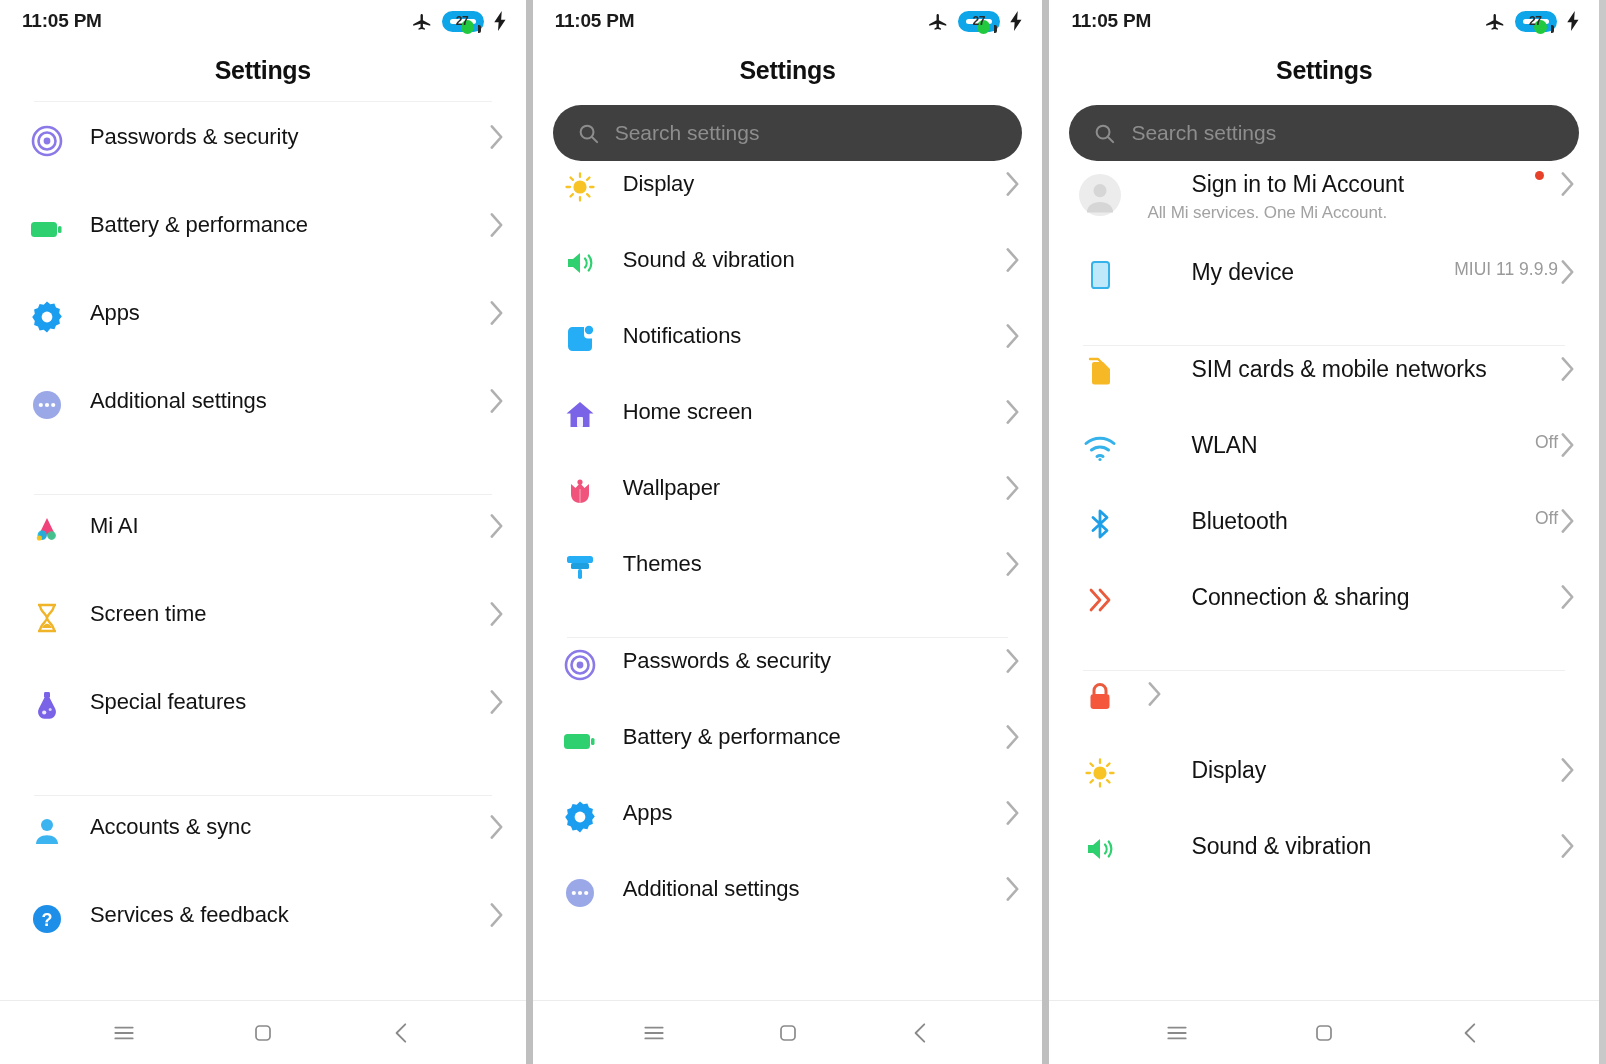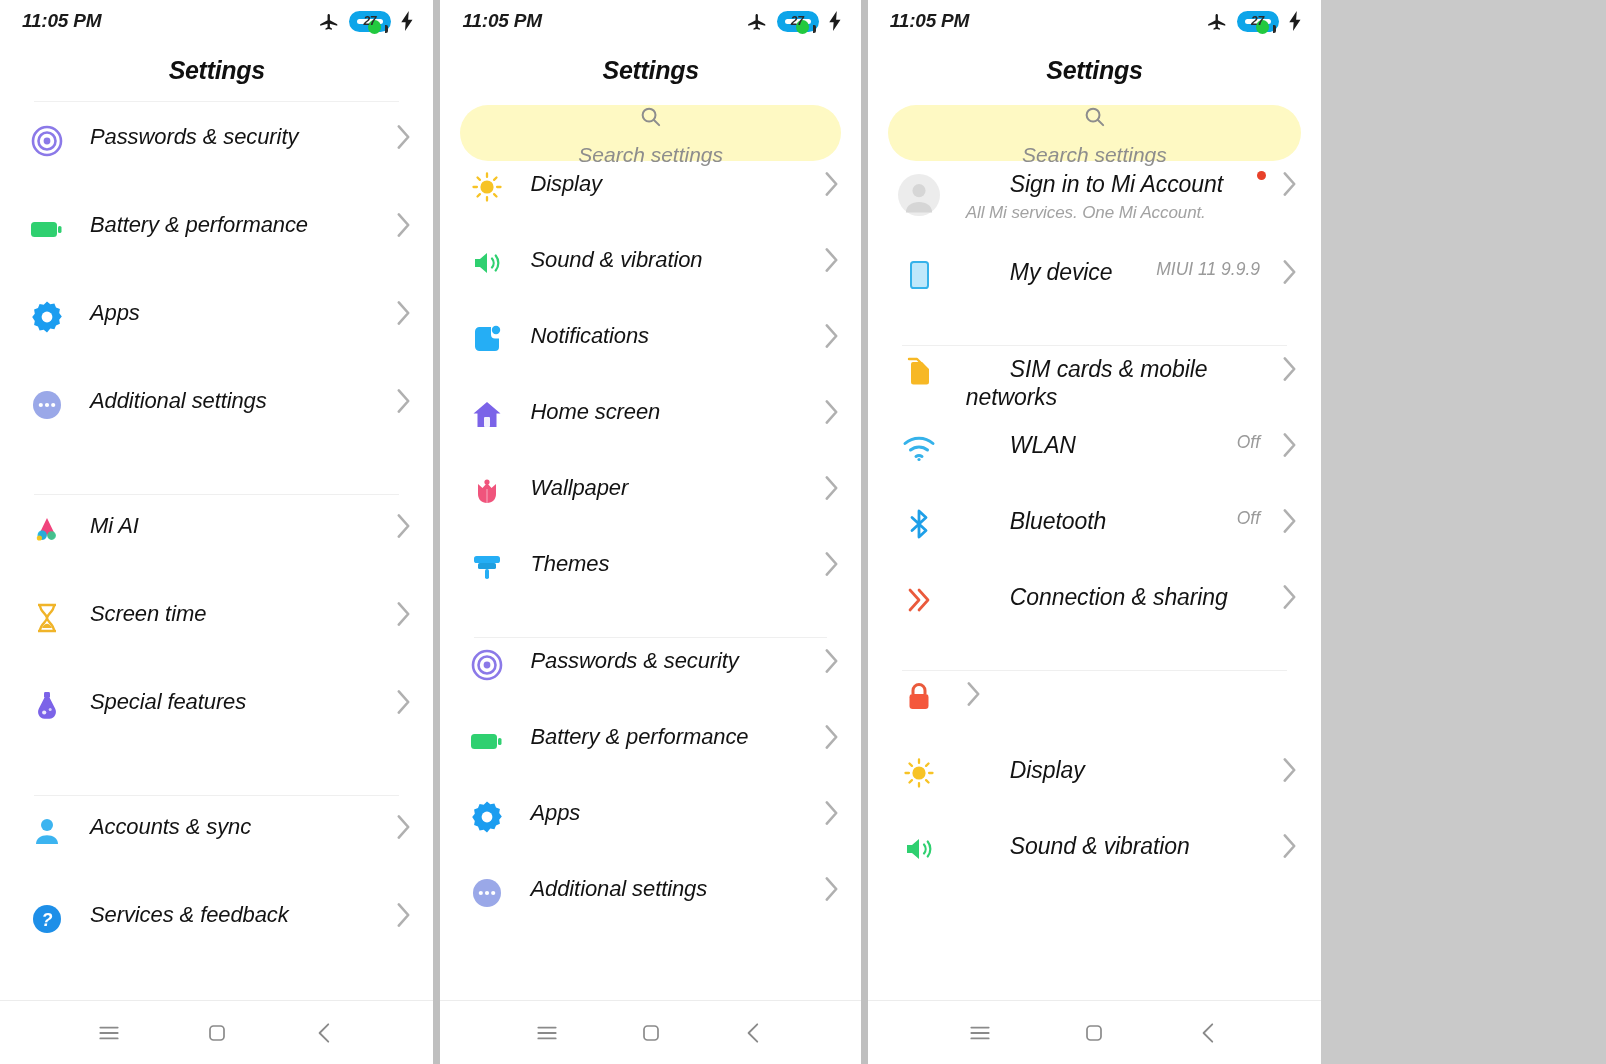--- a/index.html
+++ b/index.html
@@ -1,17 +1,17 @@
 <!DOCTYPE html>
 <html><head>
 <meta charset="utf-8">
 <style>
   html,body{margin:0;padding:0;background:#c9c9c9;}
   body{width:1606px;height:1064px;font-family:"Liberation Sans",sans-serif;overflow:hidden;}
-  .screens{display:flex;width:1321px;height:1064px;background:#bfbfbf;gap:7px;padding:0;box-sizing:border-box;font-style:italic;}
+  .screens{display:flex;width:1599px;height:1064px;background:#bfbfbf;gap:7px;padding:0;box-sizing:border-box;}
   .phone{position:relative;background:#ffffff;height:1064px;overflow:hidden;display:flex;flex-direction:column;box-sizing:border-box;}
   .p1{width:528px;}
   .p2{width:512px;}
   .p3{width:552px;}
 
   
   .statusbar{height:42px;display:flex;align-items:center;justify-content:space-between;padding:0 18px 0 22px;box-sizing:border-box;flex:0 0 auto;}
   .clock{font-size:19px;font-weight:700;color:#1b1b1b;letter-spacing:-0.2px;}
   .status-right{display:flex;align-items:center;gap:9px;}
   .airplane{color:#1b1b1b;display:block;}
@@ -20,34 +20,34 @@
   .batt-fill{position:absolute;right:2px;top:1.5px;width:13px;height:14px;border-radius:50%;background:#22c93f;}
   .batt-num{position:relative;z-index:2;font-size:12px;font-weight:700;color:#2b2b2b;padding-left:6px;letter-spacing:-0.3px;}
   .bolt{color:#1b1b1b;}
 
   
   .title{text-align:center;font-size:25px;font-weight:700;color:#101010;padding:14px 0 16px;letter-spacing:-0.3px;flex:0 0 auto;}
   .title-divider{height:1px;background:#f0f0f0;margin:0 34px;flex:0 0 auto;}
 
   
   .searchwrap{padding:4px 20px 10px;flex:0 0 auto;}
-  .searchbar{display:flex;align-items:center;gap:15px;background:#fef9c3;border-radius:30px;height:56px;padding:0 24px;box-sizing:border-box;flex-direction:column;}
+  .searchbar{display:flex;align-items:center;gap:15px;background:#404040;border-radius:30px;height:56px;padding:0 24px;box-sizing:border-box;}
   .search-ph{color:#8d8d8d;font-size:21px;}
 
   
   .list{flex:1 1 auto;overflow:hidden;}
   .row{display:flex;align-items:flex-start;height:76px;padding:0 22px 0 26px;box-sizing:border-box;position:relative;}
   .p3 .row{padding-left:30px;padding-right:24px;}
   .icon{width:42px;min-width:42px;display:flex;align-items:center;justify-content:center;margin-right:22px;}
   .p3 .icon{margin-right:26px;}
   .labels{flex:1 1 auto;min-width:0;}
   .label{font-size:22px;color:#131313;letter-spacing:-0.1px;line-height:1.2;}
   .p3 .label{font-size:23px;margin-left:44px;}
   .sublabel{font-size:17px;color:#a2a2a2;margin-top:4px;letter-spacing:-0.1px;}
-  .value{font-size:17.5px;color:#9a9a9a;margin-right:22px;white-space:nowrap;}
+  .value{font-size:17.5px;color:#9a9a9a;margin-right:2px;white-space:nowrap;}
   .dot{width:9px;height:9px;border-radius:50%;background:#e8412a;margin-right:16px;flex:0 0 auto;}
   .chev{color:#b0b0b0;flex:0 0 auto;}
   .group-gap{height:22px;}
   .group-divider{height:1px;background:#efefef;margin:10px 34px 10px;}
   .p1 .group-divider{margin:18px 34px;}
   .tall{height:88px;}
 
   
   .navbar{height:64px;display:flex;align-items:center;justify-content:space-around;border-top:1px solid #ececec;background:#fff;flex:0 0 auto;padding:0 54px;box-sizing:border-box;}
   .nav-ico{color:#8a8a8a;}

